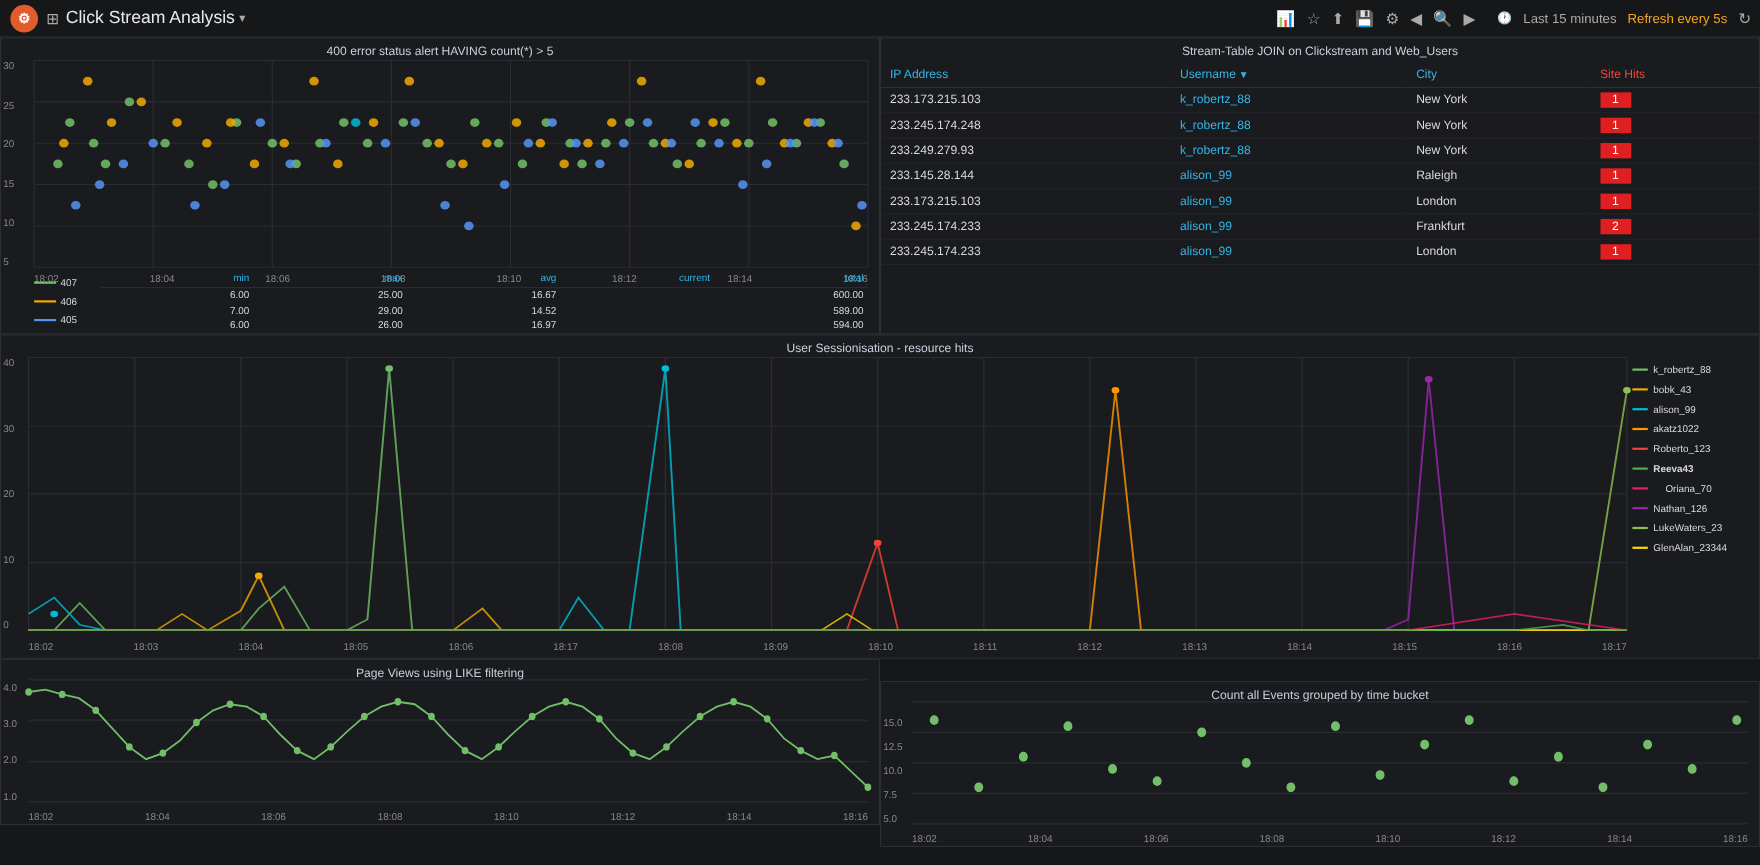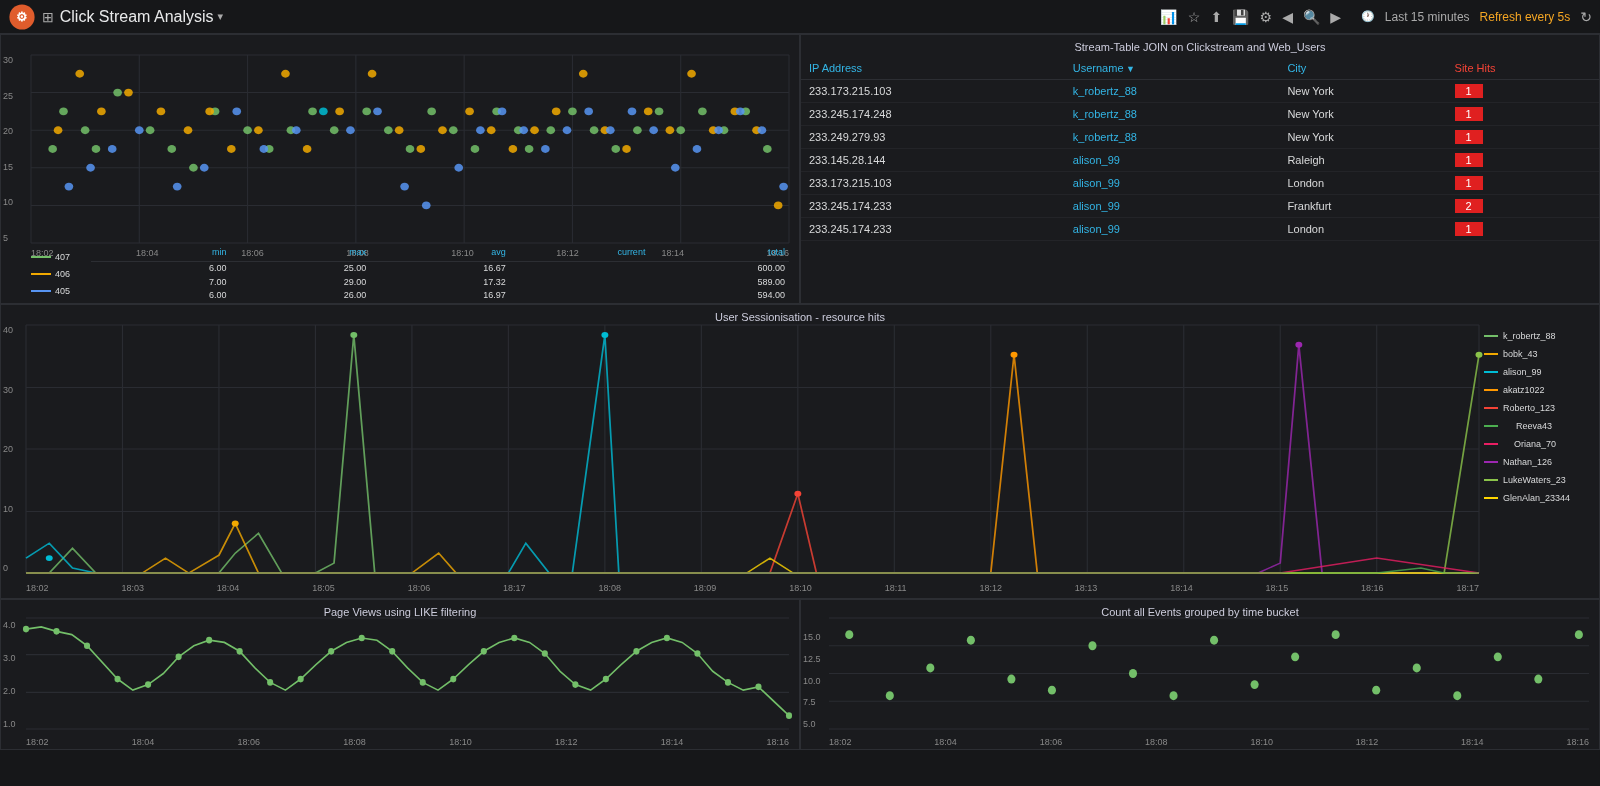--- a/index.html
+++ b/index.html
@@ -95,20 +95,21 @@
     <span style="margin-left:10px; color:#aaa; font-size:11px">🕐</span>
     <span class="topbar-time">Last 15 minutes</span>
     <span class="topbar-refresh">Refresh every 5s</span>
     <span class="topbar-reload">↻</span>
   </div>
 </div>
 
 <div id="main">
 
   <div class="panel" id="panel-scatter">
+    <div class="panel-title">400 error status alert HAVING count(*) &gt; 5</div>
 
     <div class="y-axis">
       <span>30</span>
       <span>25</span>
       <span>20</span>
       <span>15</span>
       <span>10</span>
       <span>5</span>
     </div>
 
@@ -266,21 +267,21 @@
           <div style="color:#33b5e5;text-align:right;padding:2px 4px;border-bottom:1px solid #2c2e33;">avg</div>
           <div style="color:#33b5e5;text-align:right;padding:2px 4px;border-bottom:1px solid #2c2e33;">current</div>
           <div style="color:#33b5e5;text-align:right;padding:2px 4px;border-bottom:1px solid #2c2e33;">total</div>
           <div style="text-align:right;padding:1px 4px;">6.00</div>
             <div style="text-align:right;padding:1px 4px;">25.00</div>
             <div style="text-align:right;padding:1px 4px;">16.67</div>
             <div style="text-align:right;padding:1px 4px;"></div>
             <div style="text-align:right;padding:1px 4px;">600.00</div>
           <div style="text-align:right;padding:1px 4px;">7.00</div>
             <div style="text-align:right;padding:1px 4px;">29.00</div>
-            <div style="text-align:right;padding:1px 4px;">17.32</div>
+            <div style="text-align:right;padding:1px 4px;">14.52</div>
             <div style="text-align:right;padding:1px 4px;"></div>
             <div style="text-align:right;padding:1px 4px;">589.00</div>
           <div style="text-align:right;padding:1px 4px;">6.00</div>
             <div style="text-align:right;padding:1px 4px;">26.00</div>
             <div style="text-align:right;padding:1px 4px;">16.97</div>
             <div style="text-align:right;padding:1px 4px;"></div>
             <div style="text-align:right;padding:1px 4px;">594.00</div>
         </div>
       </div>
     </div>
@@ -447,21 +448,21 @@
           <span>alison_99</span>
         </div>
       <div style="display:flex;align-items:center;gap:5px;">
           <div style="width:14px;height:2px;background:#ff9800"></div>
           <span>akatz1022</span>
         </div>
       <div style="display:flex;align-items:center;gap:5px;">
           <div style="width:14px;height:2px;background:#f44336"></div>
           <span>Roberto_123</span>
         </div>
-      <div style="display:flex;align-items:center;gap:18px;">
+      <div style="display:flex;align-items:center;gap:5px;font-weight:bold;">
           <div style="width:14px;height:2px;background:#4caf50"></div>
           <span>Reeva43</span>
         </div>
       <div style="display:flex;align-items:center;gap:16px;">
           <div style="width:14px;height:2px;background:#e91e63"></div>
           <span>Oriana_70</span>
         </div>
       <div style="display:flex;align-items:center;gap:5px;">
           <div style="width:14px;height:2px;background:#9c27b0"></div>
           <span>Nathan_126</span>
@@ -527,21 +528,21 @@
       <span>18:04</span>
       <span>18:06</span>
       <span>18:08</span>
       <span>18:10</span>
       <span>18:12</span>
       <span>18:14</span>
       <span>18:16</span>
     </div>
   </div>
 
-  <div class="panel" id="panel-events" style="height:151px;overflow:hidden;">
+  <div class="panel" id="panel-events" style="height:151px;overflow:hidden;margin-top:20px;">
     <div class="panel-title">Count all Events grouped by time bucket</div>
     <div style="position:absolute;left:2px;top:32px;bottom:20px;display:flex;flex-direction:column;justify-content:space-between;font-size:9px;color:#888;">
       <span>15.0</span>
       <span>12.5</span>
       <span>10.0</span>
       <span>7.5</span>
       <span>5.0</span>
     </div>
     <div style="position:absolute;top:18px;left:28px;right:10px;bottom:20px;">
       <svg width="100%" height="100%" viewBox="0 0 750 100" preserveAspectRatio="none">

